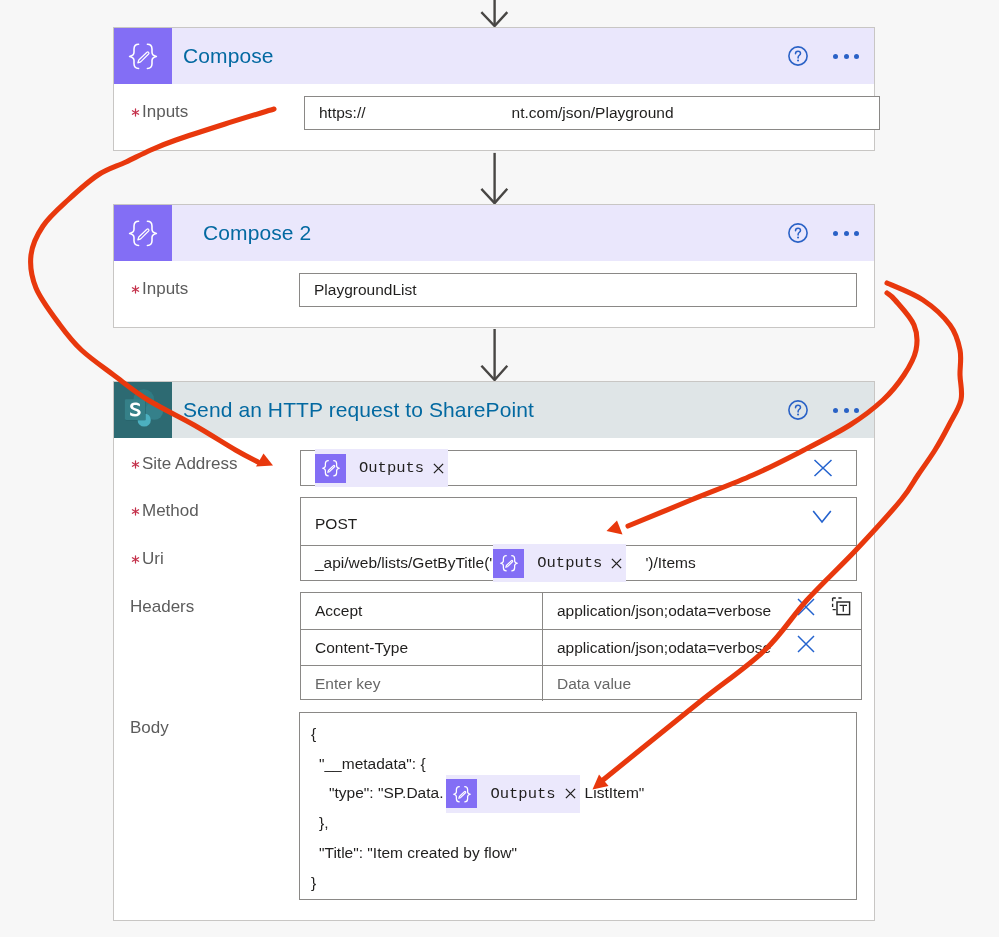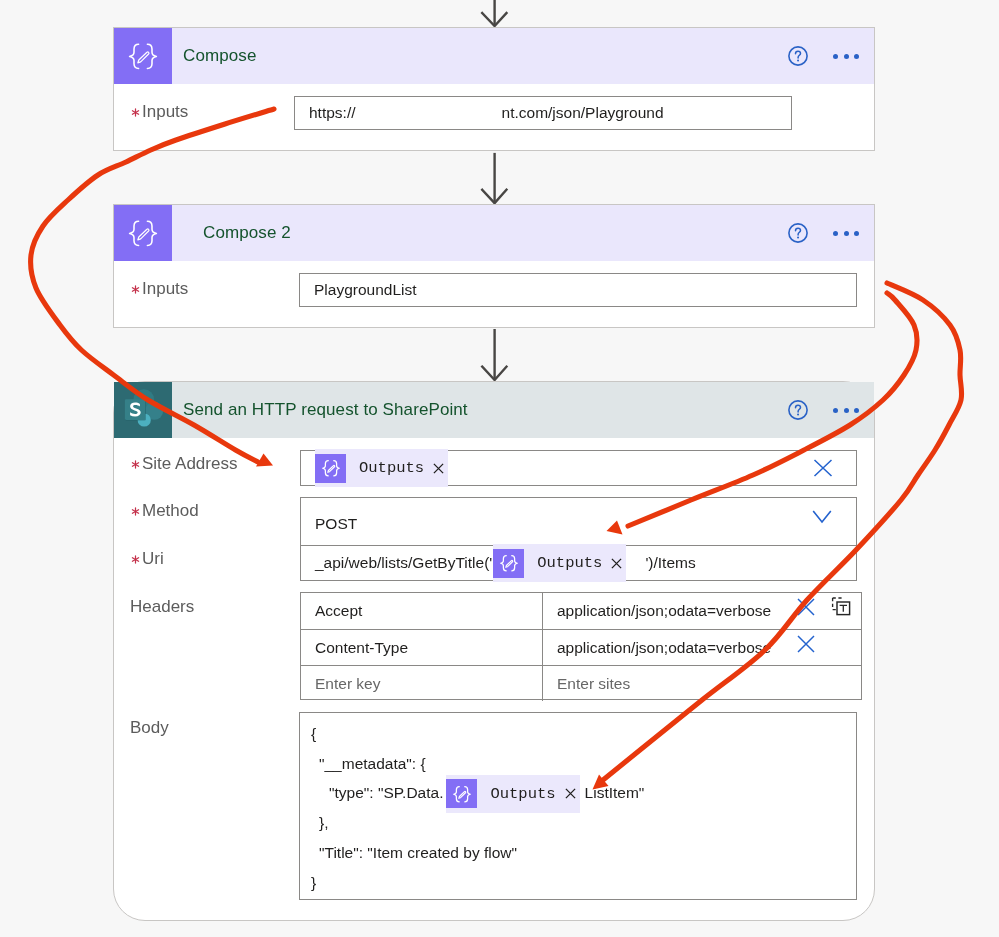--- a/index.html
+++ b/index.html
@@ -6,21 +6,21 @@
   body{width:999px;height:937px;background:#f7f7f7;-webkit-font-smoothing:antialiased;
        font-family:"Liberation Sans",sans-serif;position:relative;overflow:hidden;}
   .stage{position:absolute;left:0;top:0;width:999px;height:937px;}
 
   
   .card{position:absolute;left:113px;width:762px;background:#ffffff;
         border:1px solid #c8c6c4;box-sizing:border-box;}
   .card-header{position:relative;height:56px;display:flex;align-items:center;}
   .icon-sq{width:58px;height:56px;flex:0 0 58px;display:flex;align-items:center;
            justify-content:center;}
-  .card-title{font-size:17px;color:#14532d;margin-left:11px;letter-spacing:.1px;}
+  .card-title{font-size:21px;color:#0369a1;margin-left:11px;letter-spacing:.1px;}
   .hdr-right{position:absolute;right:0;top:0;height:56px;display:flex;align-items:center;}
   .help-btn{width:26px;height:26px;display:flex;align-items:center;justify-content:center;}
   .dots-btn{width:40px;height:26px;display:flex;align-items:center;justify-content:center;
             margin-left:15px;margin-right:8px;}
   .dot{width:5px;height:5px;border-radius:50%;background:#2a62c6;display:inline-block;flex:0 0 5px;}
   .dots-btn .dot+.dot{margin-left:5.4px;}
 
   
   .card-body{position:relative;}
   .flabel{position:absolute;font-size:17px;color:#5c5c5c;white-space:nowrap;}
@@ -102,21 +102,21 @@
     <div class="card-body" style="height:66px;">
       <div class="flabel" style="left:17px;top:18px;">
         <span class="req"><svg width="9" height="9" viewBox="0 0 9 9">
               <g stroke="#c4314b" stroke-width="1.25" stroke-linecap="round">
                 <path d="M4.5,0.9 L4.5,8.1"></path>
                 <path d="M1.4,2.7 L7.6,6.3"></path>
                 <path d="M7.6,2.7 L1.4,6.3"></path>
               </g>
             </svg></span><span>Inputs</span>
       </div>
-      <div class="tbox" style="left:180px;top:12px;width:498px;height:34px;">
+      <div class="tbox" style="left:190px;top:12px;width:576px;height:34px;">
         <span>https://</span>
         <span style="margin-left:146px;">nt.com/json/Playground</span>
       </div>
     </div>
   </div>
 
   <div class="card" style="top:204px;height:124px;">
     <div class="card-header" style="background:#eae7fc;gap:20px;">
       <div class="icon-sq" style="background:#836ef5;">
         <svg width="32" height="32" viewBox="0 0 32 32" aria-hidden="true">
@@ -150,21 +150,21 @@
                 <path d="M7.6,2.7 L1.4,6.3"></path>
               </g>
             </svg></span><span>Inputs</span>
       </div>
       <div class="tbox" style="left:185px;top:12px;width:558px;height:34px;">
         <span>PlaygroundList</span>
       </div>
     </div>
   </div>
 
-  <div class="card" style="top:381px;height:540px;border-radius:32px;">
+  <div class="card" style="top:381px;height:540px;">
     <div class="card-header" style="background:#dfe5e7;">
       <div class="icon-sq" style="background:#2d6a72;">
         <svg width="40" height="40" viewBox="0 0 40 40" aria-hidden="true">
           <circle cx="20.8" cy="9.5" r="10.3" fill="#2f7b83"></circle>
           <circle cx="31.2" cy="20.8" r="9.0" fill="#35808a"></circle>
           <circle cx="21.2" cy="30.0" r="6.6" fill="#4cb0c0"></circle>
           <rect x="2.5" y="10.0" width="20.3" height="20.6" rx="1.3" fill="#1d5a61" opacity="0.5"></rect>
           <rect x="1.9" y="9.3" width="20.3" height="20.6" rx="1.3" fill="#358088"></rect>
           <path d="M16.9,13.9 C15.5,13.0 13.8,12.6 12.1,12.6 C9.0,12.6 7.1,14.0 7.1,16.3 C7.1,18.3 8.5,19.4 11.6,20.4 C14.0,21.1 14.7,21.6 14.7,22.4 C14.7,23.3 13.8,23.9 12.2,23.9 C10.3,23.9 8.6,23.3 7.1,22.2 L7.1,25.3 C8.6,26.1 10.3,26.5 12.2,26.5 C15.6,26.5 17.7,25.0 17.7,22.6 C17.7,20.5 16.4,19.4 13.1,18.4 C10.9,17.7 10.1,17.3 10.1,16.5 C10.1,15.6 11.0,15.1 12.4,15.1 C14.0,15.1 15.6,15.6 16.9,16.6 Z" fill="#ffffff"></path>
         </svg>
@@ -274,21 +274,21 @@
         <div class="hrow">
           <div class="hcell k">Accept</div>
           <div class="hcell v">application/json;odata=verbose</div>
         </div>
         <div class="hrow">
           <div class="hcell k">Content-Type</div>
           <div class="hcell v">application/json;odata=verbose</div>
         </div>
         <div class="hrow">
           <div class="hcell k ph">Enter key</div>
-          <div class="hcell v ph">Enter sites</div>
+          <div class="hcell v ph">Data value</div>
         </div>
       </div>
       <div class="rowicon" style="left:683px;top:160px;">
         <svg width="18" height="18" viewBox="0 0 18 18">
           <path d="M1.0,1.0 L17.0,17.0 M17.0,1.0 L1.0,17.0" stroke="#2362ce" stroke-width="1.45" fill="none"></path>
         </svg>
       </div>
       <div class="rowicon" style="left:717px;top:158px;">
         <svg width="20" height="20" viewBox="0 0 20 20">
           <path d="M1.6,2.0 L13.0,2.0 M1.6,2.0 L1.6,13.6 M1.6,13.6 L6.6,13.6" stroke="#262626" stroke-width="1.35" fill="none" stroke-dasharray="3.2 2.6" stroke-linecap="butt"></path>

